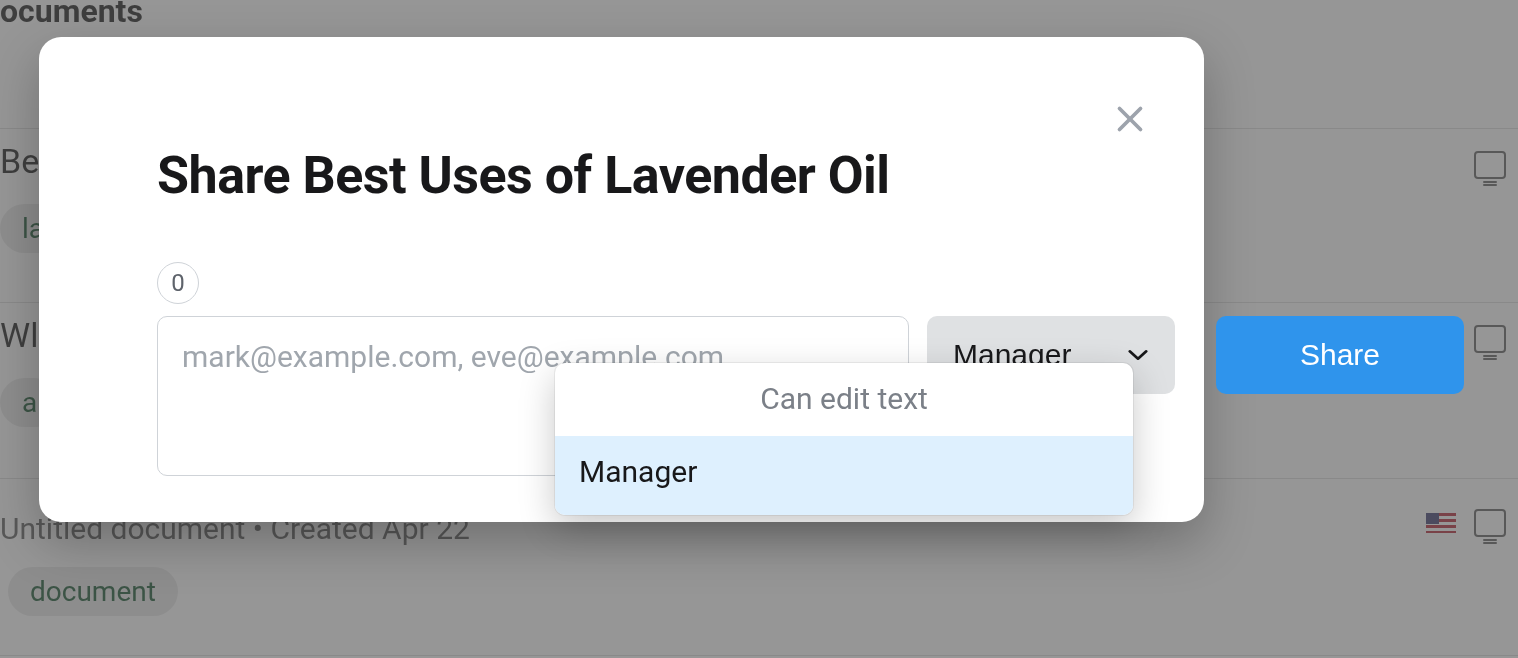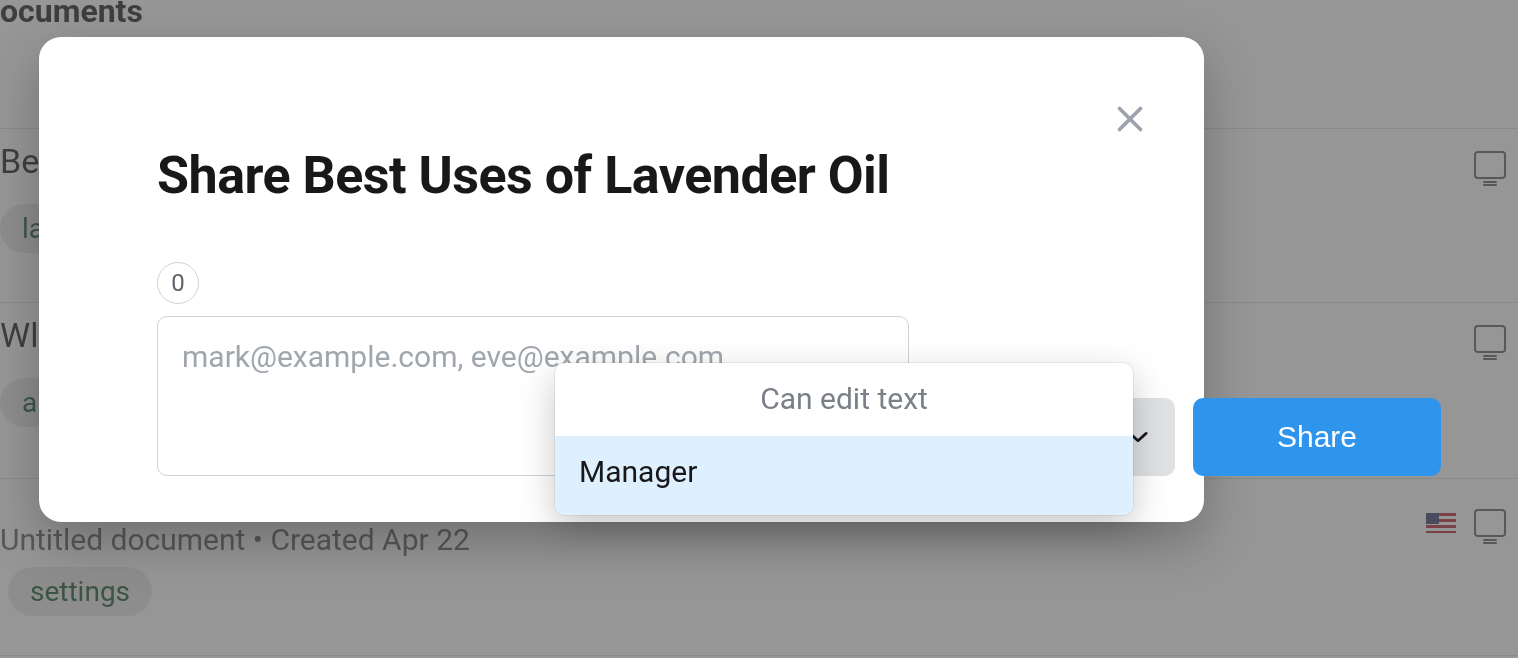--- a/index.html
+++ b/index.html
@@ -25,29 +25,29 @@
   
   .modal { position: absolute; top: 37px; left: 39px; width: 1165px; height: 485px; background: #fff; border-radius: 22px; box-shadow: 0 20px 50px rgba(0,0,0,0.25); padding: 8px; }
   .modal-close { position: absolute; top: 58px; right: 50px; width: 48px; height: 48px; display: flex; align-items: center; justify-content: center; cursor: pointer; color: #9da3ac; }
   .modal-close svg { width: 36px; height: 36px; }
   .modal-title { position: absolute; top: 108px; left: 118px; font-size: 52px; font-weight: 700; letter-spacing: -0.5px; color: #18181a; }
 
   .field-label-wrap { position: absolute; top: 225px; left: 118px; display: flex; align-items: center; gap: 14px; }
   .field-label { font-size: 30px; color: #18181a; }
   .count-badge { min-width: 42px; height: 42px; border: 1.5px solid #cfd3d8; border-radius: 50%; display: flex; align-items: center; justify-content: center; font-size: 24px; color: #5e636b; }
 
-  .controls { position: absolute; top: 279px; left: 118px; display: flex; gap: 18px; align-items: flex-end; }
+  .controls { position: absolute; top: 279px; left: 118px; display: flex; gap: 18px; align-items: flex-start; }
   .email-input { width: 752px; height: 160px; border: 1.5px solid #cfd3d8; border-radius: 10px; padding: 22px 24px; font-size: 30px; color: #18181a; resize: none; outline: none; font-family: inherit; }
   .email-input::placeholder { color: #a0a6ad; }
 
   .role-select { width: 248px; height: 78px; background: #dfe1e3; border: none; border-radius: 10px; display: flex; align-items: center; justify-content: space-between; padding: 0 26px; font-size: 30px; color: #18181a; cursor: pointer; }
   .role-select .chev { width: 22px; height: 14px; }
   .role-select .chev svg { width: 22px; height: 14px; display: block; }
 
-  .share-btn { width: 248px; height: 78px; background: #2f94ec; color: #fff; border: none; border-radius: 10px; font-size: 30px; font-weight: 500; cursor: pointer; }
+  .share-btn { width: 248px; height: 78px; background: #2f94ec; color: #fff; border: none; border-radius: 10px; font-size: 30px; font-weight: 500; cursor: pointer; margin-left: 23px; }
 
   
   .dropdown { position: absolute; top: 363px; left: 555px; width: 578px; background: #fff; border-radius: 10px; box-shadow: 0 12px 36px rgba(0,0,0,0.22), 0 0 0 1px rgba(0,0,0,0.06); overflow: hidden; z-index: 50; }
   .dropdown-item { padding: 18px 24px 20px 24px; cursor: pointer; }
   .dropdown-item .opt-title { font-size: 30px; color: #18181a; margin-bottom: 6px; }
   .dropdown-item .opt-desc { font-size: 30px; color: #7b8088; text-align: center; }
   .dropdown-item.selected { background: #def0fe; }
 </style>
 </head>
 <body>
@@ -65,22 +65,22 @@
 
   <div class="bg-row" style="top:302px;">
     <div class="title">Wl</div>
     <div class="pill" style="top:75px;">a</div>
     <div class="icons">
       <span class="monitor-icon"></span>
     </div>
   </div>
 
   <div class="bg-row" style="top:478px; height:178px; border-bottom:1px solid #dcdcdc;">
-    <div class="meta" style="top:43px;">Untitled document   •   Created Apr 22</div>
-    <div class="pill" style="top:88px; left:8px;">settings</div>
+    <div class="meta" style="top:32px;">Untitled document   •   Created Apr 22</div>
+    <div class="pill" style="top:88px; left:8px;">document</div>
     <div class="icons" style="top:30px;">
       <span class="flag-icon"></span>
       <span class="monitor-icon"></span>
     </div>
   </div>
 </div>
 
 <div class="overlay"></div>
 
 <div class="modal">

